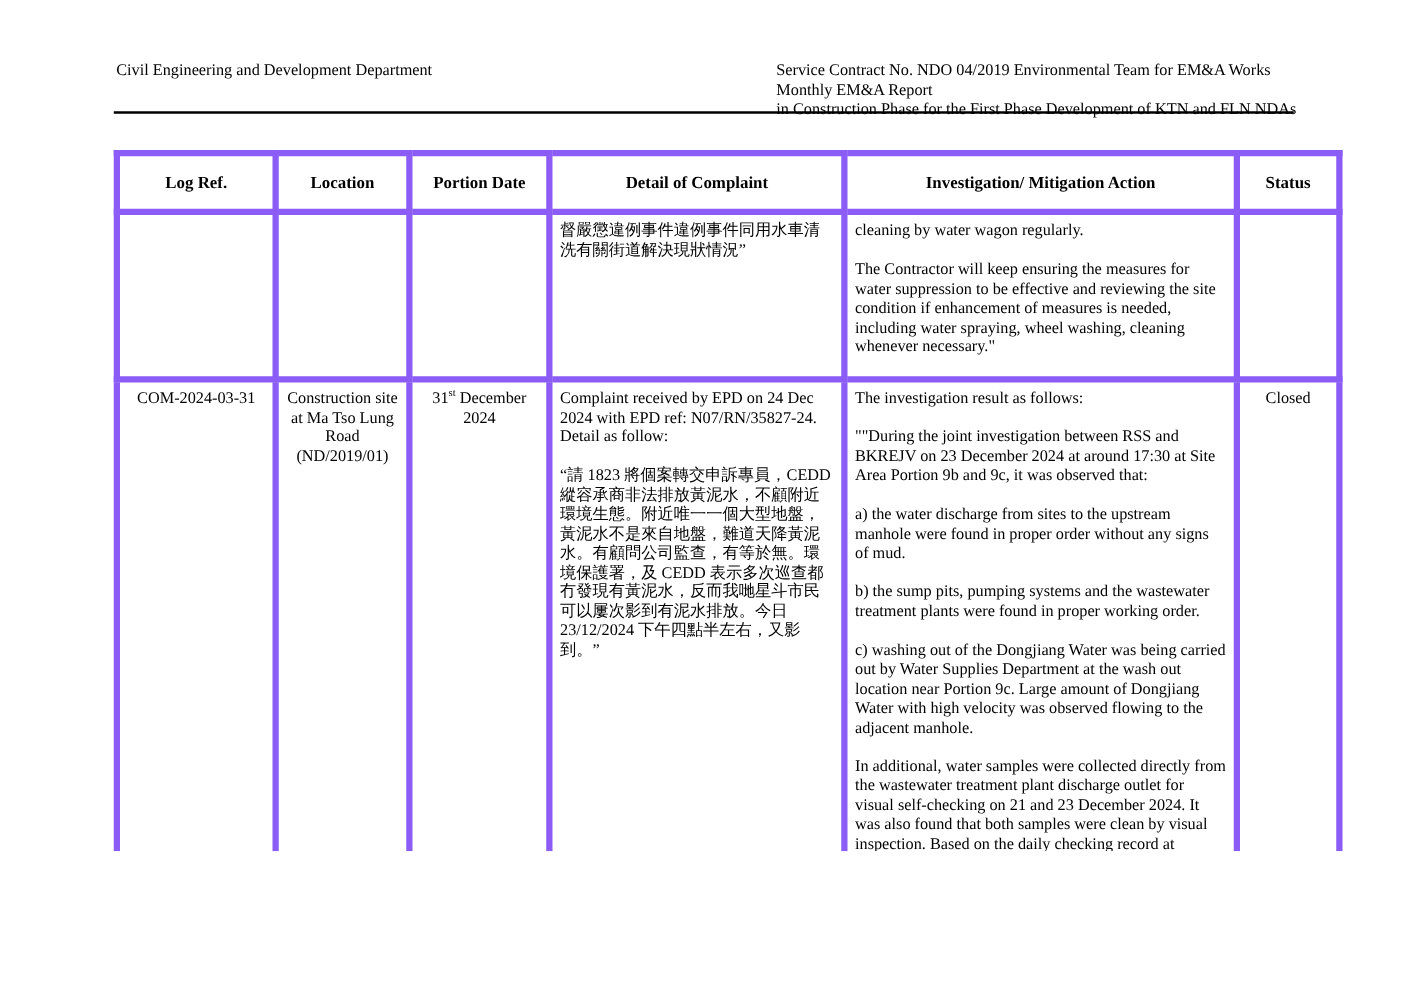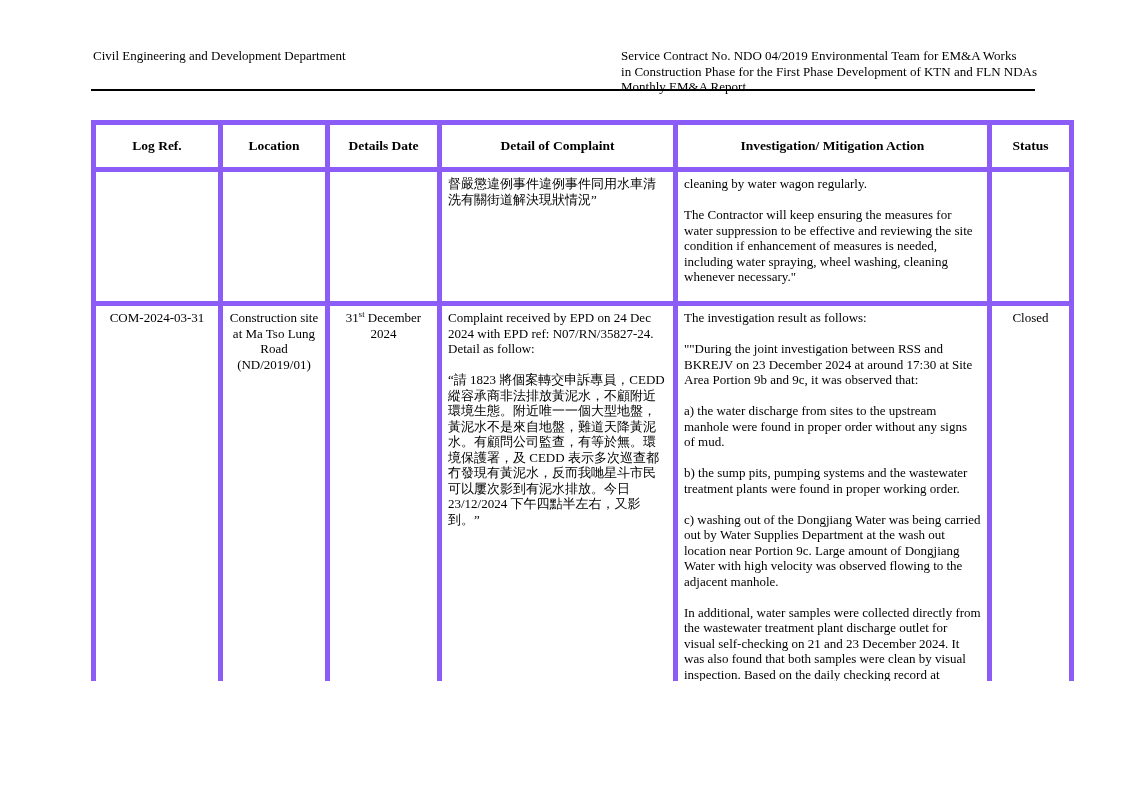--- a/index.html
+++ b/index.html
@@ -98,42 +98,42 @@
 </style>
 </head>
 <body>
 
 <div class="page">
 
   <div class="page-header">
     <div class="header-left">Civil Engineering and Development Department</div>
     <div class="header-right">
       <div>Service Contract No. NDO 04/2019 Environmental Team for EM&amp;A Works</div>
+      <div>Monthly EM&amp;A Report</div>
       <div>in Construction Phase for the First Phase Development of KTN and FLN NDAs</div>
-      <div>Monthly EM&amp;A Report</div>
     </div>
   </div>
 
   <div class="header-rule"></div>
 
   <div class="table-wrap">
     <table class="complaint-table">
       <colgroup>
         <col style="width:127px">
         <col style="width:107px">
         <col style="width:112px">
         <col style="width:236px">
         <col style="width:314px">
         <col style="width:82px">
       </colgroup>
       <thead>
         <tr>
           <th>Log Ref.</th>
           <th>Location</th>
-          <th>Details Date</th>
+          <th>Portion Date</th>
           <th>Detail of Complaint</th>
           <th>Investigation/ Mitigation Action</th>
           <th>Status</th>
         </tr>
       </thead>
       <tbody>
         <tr class="row-1">
           <td class="c-center"></td>
           <td class="c-center"></td>
           <td class="c-center"><span></span><sup class="ord"></sup> <span></span></td>

